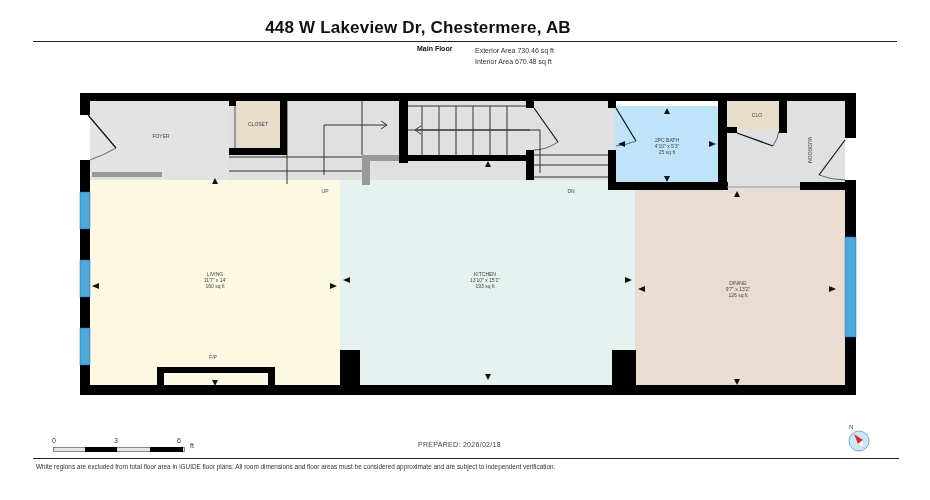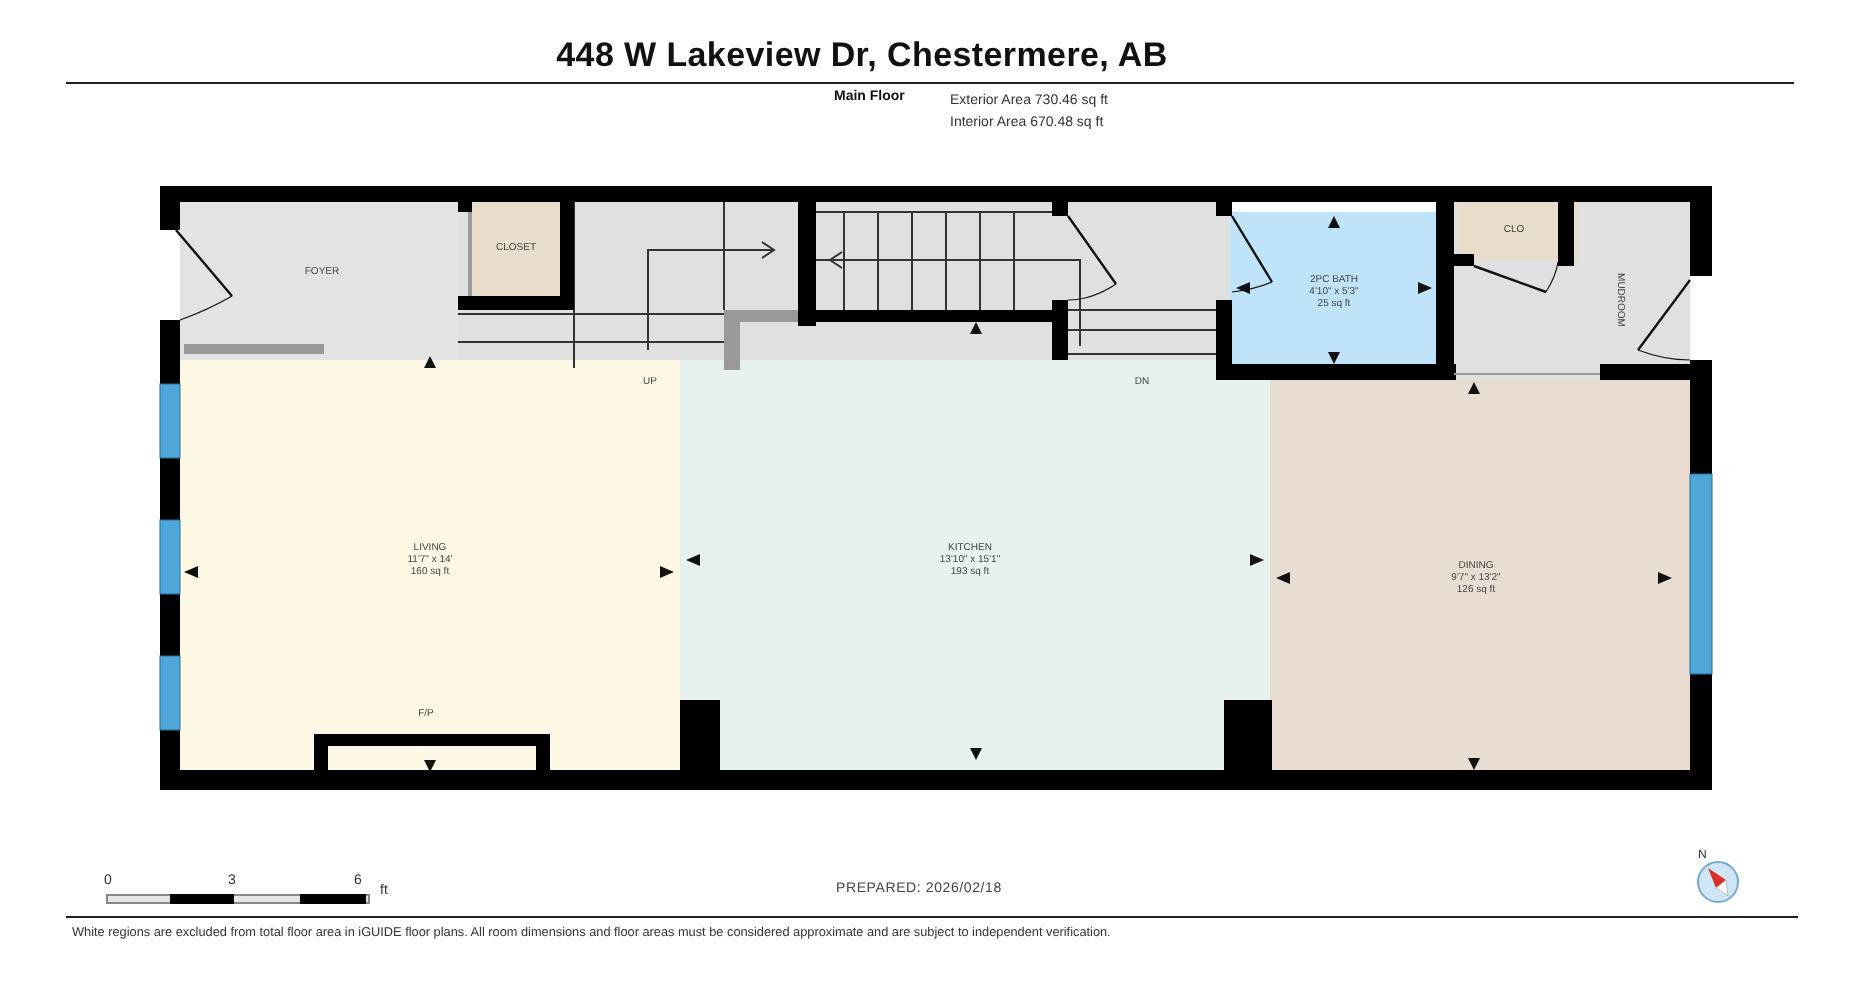--- a/index.html
+++ b/index.html
@@ -1,18 +1,18 @@
 <!DOCTYPE html>
 <html><head>
 <meta charset="utf-8">
 <style>
   html, body { margin: 0; padding: 0; background: #ffffff; }
   body { width: 930px; height: 500px; position: relative; overflow: hidden; font-family: "Liberation Sans", sans-serif; color: #111; }
   .abs { position: absolute; }
-  .title { left: 13px; width: 836px; top: 18px; text-align: center; font-size: 17px; font-weight: bold; letter-spacing: 0.2px; }
+  .title { left: 0; width: 836px; top: 18px; text-align: center; font-size: 17px; font-weight: bold; letter-spacing: 0.2px; }
   .rule { left: 33px; width: 864px; height: 1px; background: #222; }
   .floor-label { left: 417px; top: 45px; font-size: 7px; font-weight: bold; }
   .area-lines { left: 475px; top: 45px; font-size: 7px; line-height: 11px; color: #333; }
   .plan { left: 0; top: 0; width: 930px; height: 500px; }
   .room-label { position: absolute; font-size: 5px; text-align: center; line-height: 6px; color: #444; transform: translate(-50%, -50%); white-space: nowrap; }
   .scale { left: 50px; top: 437px; }
   .scale-num { position: absolute; font-size: 7px; color: #333; top: 0; }
   .prepared { left: 418px; top: 441px; font-size: 7px; color: #444; letter-spacing: 0.3px; }
   .disclaimer { left: 36px; top: 463px; font-size: 6.4px; color: #333; white-space: nowrap; }
   .compass { left: 843px; top: 422px; width: 32px; height: 32px; }

